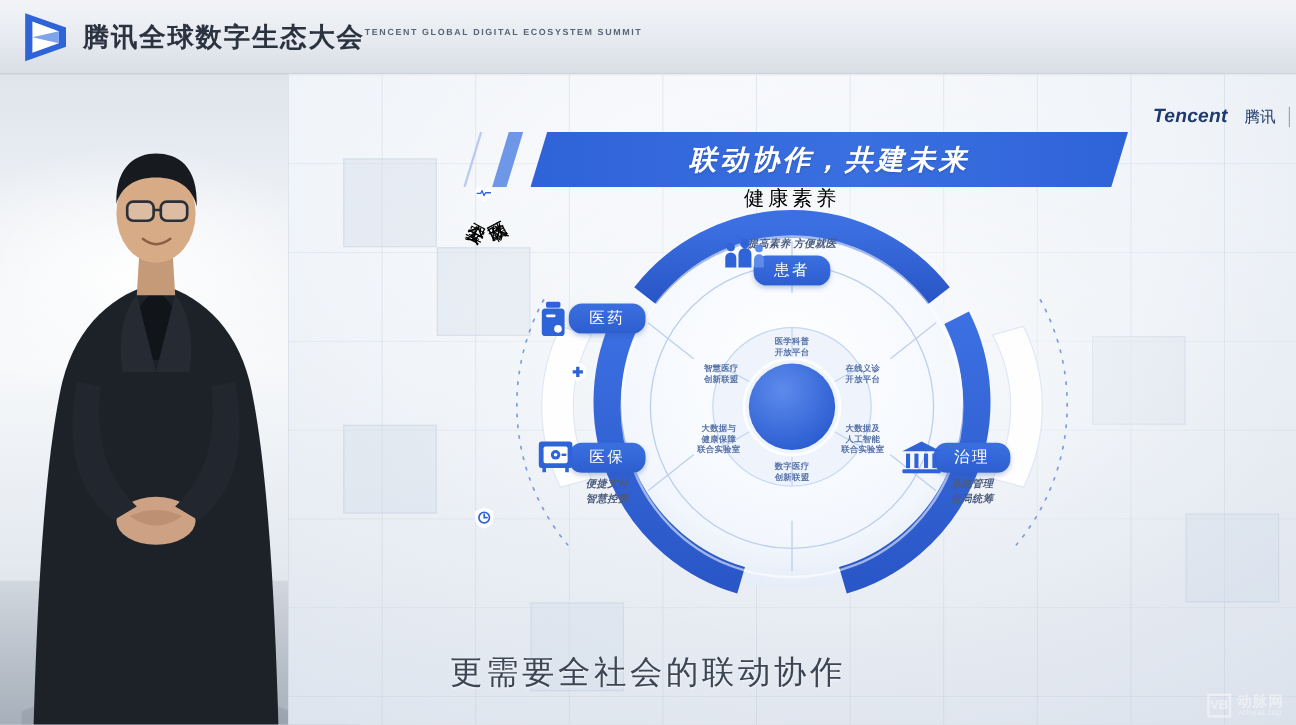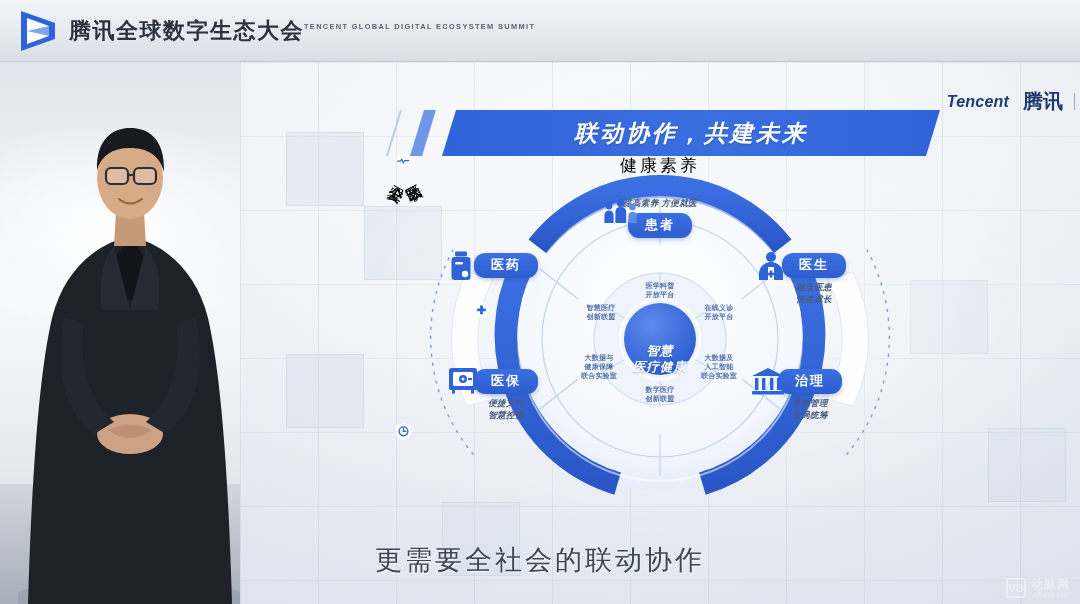--- a/index.html
+++ b/index.html
@@ -71,21 +71,21 @@
     position: absolute; inset: 0;
     background: radial-gradient(ellipse at 50% 45%, rgba(255,255,255,.75) 0%, rgba(255,255,255,.15) 55%, rgba(210,219,231,.35) 100%);
   }
 
   
   .tclogos {
     position: absolute; right: 18px; top: 26px; display: flex; align-items: center; gap: 11px;
     z-index: 6;
   }
   .tc-word { font-size: 16px; font-weight: 700; font-style: italic; color: #1f3a6e; letter-spacing: .2px; }
-  .tc-cn { font-size: 20px; font-weight: 700; color: #1f3a6e; margin-left: 3px; text-align: right; }
+  .tc-cn { font-size: 13px; font-weight: 400; color: #1f3a6e; margin-left: 3px; text-align: right; }
   .tc-sep { width: 1px; height: 17px; background: #9aa7bb; }
   .tc-cloud-cn { font-size: 15px; font-weight: 700; color: #1f3a6e; margin-left: 4px; }
 
   
   .banner-wrap { position: absolute; left: 140px; top: 48px; width: 560px; height: 46px; z-index: 6; }
   .band { position: absolute; top: 0; height: 46px; background: #2f63d8; }
   .band-main {
     left: 62px; right: 0; clip-path: polygon(14px 0, 100% 0, calc(100% - 14px) 100%, 0 100%);
     display: flex; align-items: center; justify-content: center;
     background: linear-gradient(90deg,#2f63d8 0%, #3a6fe0 55%, #2f63d8 100%);
@@ -108,21 +108,21 @@
   .arc-right {
     right: 30px; top: 184px; font-size: 15px;
     writing-mode: vertical-rl; transform: rotate(28deg); transform-origin: center;
   }
   .arc-icon { position: absolute; color: #fff; }
 
   
   .node { position: absolute; text-align: center; width: 118px; }
   .node .pill {
     display: inline-block; background: linear-gradient(180deg,#3b6fe0,#2d5ecf);
-    color: #fff; font-size: 13px; font-weight: 700; letter-spacing: 2px;
+    color: #fff; font-size: 13px; font-weight: 400; letter-spacing: 2px;
     padding: 3px 17px 4px; border-radius: 11px;
     box-shadow: 0 2px 4px rgba(40,80,170,.3);
   }
   .node .sub {
     font-size: 8.6px; color: #4a5b7d; line-height: 1.35; margin-top: 4px; font-weight: 700;
     font-style: italic; letter-spacing: .3px;
   }
   .node .capt {
     font-size: 8.6px; color: #4a5b7d; line-height: 1.35; margin-bottom: 3px; font-weight: 700;
     font-style: italic; letter-spacing: .3px;
@@ -333,24 +333,20 @@
       </svg>
       <div class="arc-left">三医联动</div>
 
       <svg class="arc-icon" style="right:68px;top:268px;" width="17" height="19" viewBox="0 0 17 19">
         <path d="M8.5 1 L 16 4 V 10 C 16 14.4, 12.6 17.2, 8.5 18.4 C 4.4 17.2, 1 14.4, 1 10 V 4 Z" fill="#fff"></path>
         <circle cx="8.5" cy="9.3" r="4.4" fill="none" stroke="#2f63d8" stroke-width="1.4"></circle>
         <path d="M8.5 6.4 v3 h2.3" stroke="#2f63d8" stroke-width="1.4" fill="none" stroke-linecap="round"></path>
       </svg>
       <div class="arc-right">公卫安全</div>
 
-      <div class="core-lbl">
-        <div>智慧</div>
-        <div>医疗健康</div>
-      </div>
 
       <div class="inner-lbl" style="left:237px;top:128px;">
         医学科普<br>开放平台
       </div>
       <div class="inner-lbl" style="left:178px;top:150px;">
         智慧医疗<br>创新联盟
       </div>
       <div class="inner-lbl" style="left:296px;top:150px;">
         在线义诊<br>开放平台
       </div>
@@ -384,32 +380,20 @@
           <svg width="28" height="32" viewBox="0 0 28 32">
             <rect x="8" y="1.5" width="12" height="5" rx="1.4" fill="#2f63d8"></rect>
             <rect x="4.5" y="7" width="19" height="23" rx="3" fill="#2f63d8"></rect>
             <rect x="8" y="12" width="8" height="2.4" rx="1.2" fill="#fff"></rect>
             <circle cx="18" cy="24" r="3.2" fill="#fff"></circle>
           </svg>
         </div>
         <span class="pill">医药</span>
       </div>
 
-      <div class="node n-doctor">
-        <div class="ico">
-          <svg width="32" height="32" viewBox="0 0 32 32">
-            <circle cx="16" cy="7" r="5" fill="#2f63d8"></circle>
-            <path d="M4 30 v-6 a12 12 0 0 1 24 0 v6 Z" fill="#2f63d8"></path>
-            <path d="M13 17 h6 v13 h-6 Z" fill="#fff"></path>
-            <path d="M14.7 20.5 h2.6 v2.2 h2.2 v2.6 h-2.2 v2.2 h-2.6 v-2.2 h-2.2 v-2.6 h2.2 Z" fill="#2f63d8"></path>
-          </svg>
-        </div>
-        <span class="pill">医生</span>
-        <div class="sub">融洽医患<br>快速成长</div>
-      </div>
 
       <div class="node n-insur">
         <div class="ico">
           <svg width="32" height="28" viewBox="0 0 32 28">
             <rect x="2" y="2" width="28" height="22" rx="2.6" fill="#2f63d8"></rect>
             <rect x="6" y="6" width="20" height="14" rx="1.6" fill="#fff"></rect>
             <circle cx="16" cy="13" r="4" fill="#2f63d8"></circle>
               <circle cx="16" cy="13" r="1.5" fill="#fff"></circle>
             <rect x="21" y="12" width="4" height="2" fill="#2f63d8"></rect>
             <rect x="5" y="24" width="3" height="3.6" fill="#2f63d8"></rect>

